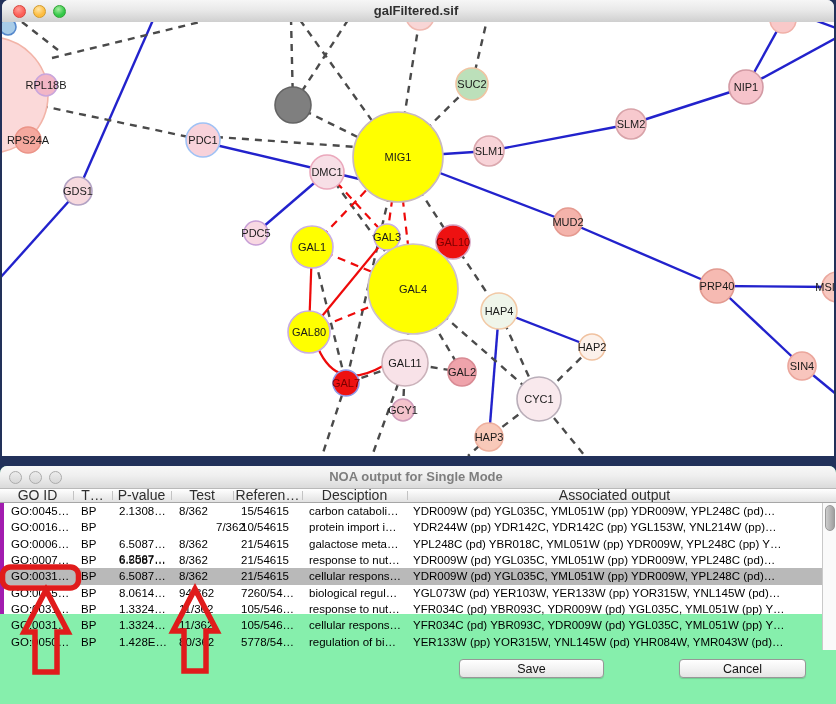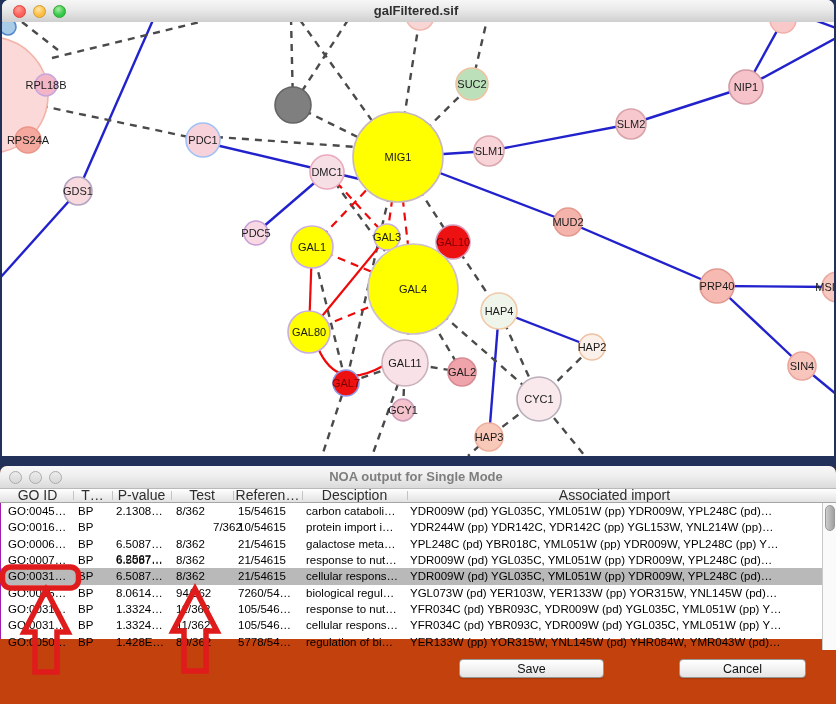--- a/index.html
+++ b/index.html
@@ -4,21 +4,21 @@
 <style>
   html,body{margin:0;padding:0;}
   body{
     width:836px;height:704px;position:relative;overflow:hidden;
     background:#22315a;
     font-family:"Liberation Sans", sans-serif;
     -webkit-font-smoothing:antialiased;
   }
   .window{position:absolute;overflow:hidden;}
   .win-top{left:2px;top:0;width:832px;height:456px;border-radius:7px 7px 0 0;background:#fff;}
-  .win-bottom{left:0;top:466px;width:836px;height:238px;border-radius:7px 7px 0 0;background:#c2410c;}
+  .win-bottom{left:0;top:466px;width:836px;height:238px;border-radius:7px 7px 0 0;background:#86efac;}
   .titlebar{
     position:absolute;left:0;top:0;right:0;height:22px;
     background:linear-gradient(#f6f6f6 0%,#e9e9e9 45%,#cfcfcf 100%);
     border-bottom:1px solid #8f8f8f;
   }
   .titlebar.inactive{background:linear-gradient(#f8f8f8 0%,#efefef 45%,#dadada 100%);border-bottom:1px solid #a8a8a8;}
   .title-text{
     position:absolute;left:0;right:4px;top:0;height:22px;line-height:22px;
     text-align:center;font-size:13px;font-weight:bold;color:#303030;
   }
@@ -33,21 +33,21 @@
 
   
   .table-header{
     position:absolute;left:0;top:22px;width:836px;height:15px;
     background:linear-gradient(#ffffff,#e2e2e2);
     border-top:1px solid #b9b9b9;border-bottom:1px solid #a6a6a6;box-sizing:border-box;
   }
   .th-cell{position:absolute;top:0;height:13px;line-height:13px;text-align:center;
     font-size:14px;color:#2e2e2e;overflow:hidden;white-space:nowrap;}
   .th-sep{position:absolute;top:2px;bottom:2px;width:1px;background:#c3c3c3;}
-  .table-body{position:absolute;left:0;top:37px;width:822px;height:136px;background:#ffffff;border-left:1px solid #a21caf;box-sizing:border-box;}
+  .table-body{position:absolute;left:0;top:37px;width:822px;height:111px;background:#ffffff;border-left:4px solid #a21caf;box-sizing:border-box;}
   .t-row{position:absolute;left:0;width:822px;height:16.33px;line-height:16.4px;white-space:nowrap;}
   .t-row.selected{background:#b9b9b9;}
   .t-cell{position:absolute;top:0;font-size:11.5px;color:#000;white-space:nowrap;overflow:hidden;}
   .scrollbar{position:absolute;left:822px;top:37px;width:14px;height:147px;background:#fafafa;border-left:1px solid #c9c9c9;box-sizing:border-box;}
   .scroll-thumb{position:absolute;left:1.5px;top:2px;width:10px;height:26px;border-radius:5px;
     background:linear-gradient(90deg,#cdcdcd,#9f9f9f);border:1px solid #999;box-sizing:border-box;}
 
   .mac-btn{
     position:absolute;height:19px;border:1px solid #979797;border-radius:4px;
     background:linear-gradient(#ffffff,#f3f3f3 50%,#e4e4e4);
@@ -206,21 +206,21 @@
       <div class="th-cell" style="left: 73px; width: 39px;">T…</div>
       <div class="th-sep" style="left: 73px;"></div>
       <div class="th-cell" style="left: 112px; width: 59px;">P-value</div>
       <div class="th-sep" style="left: 112px;"></div>
       <div class="th-cell" style="left: 171px; width: 62px;">Test</div>
       <div class="th-sep" style="left: 171px;"></div>
       <div class="th-cell" style="left: 233px; width: 69px;">Referen…</div>
       <div class="th-sep" style="left: 233px;"></div>
       <div class="th-cell" style="left: 302px; width: 105px;">Desciption</div>
       <div class="th-sep" style="left: 302px;"></div>
-      <div class="th-cell" style="left: 407px; width: 415px;">Associated import</div>
+      <div class="th-cell" style="left: 407px; width: 415px;">Associated output</div>
       <div class="th-sep" style="left: 407px;"></div>
     </div>
   <div class="table-body">
       <div class="t-row" style="top: 0px;">
         <span class="t-cell" style="left: 7px;">GO:0045…</span>
         <span class="t-cell" style="left: 77px;">BP</span>
         <span class="t-cell" style="left: 115px;">2.1308…</span>
         <span class="t-cell" style="left: 175px;">8/362</span>
         <span class="t-cell" style="left: 237px;">15/54615</span>
         <span class="t-cell" style="left: 305px;">carbon cataboli…</span>

